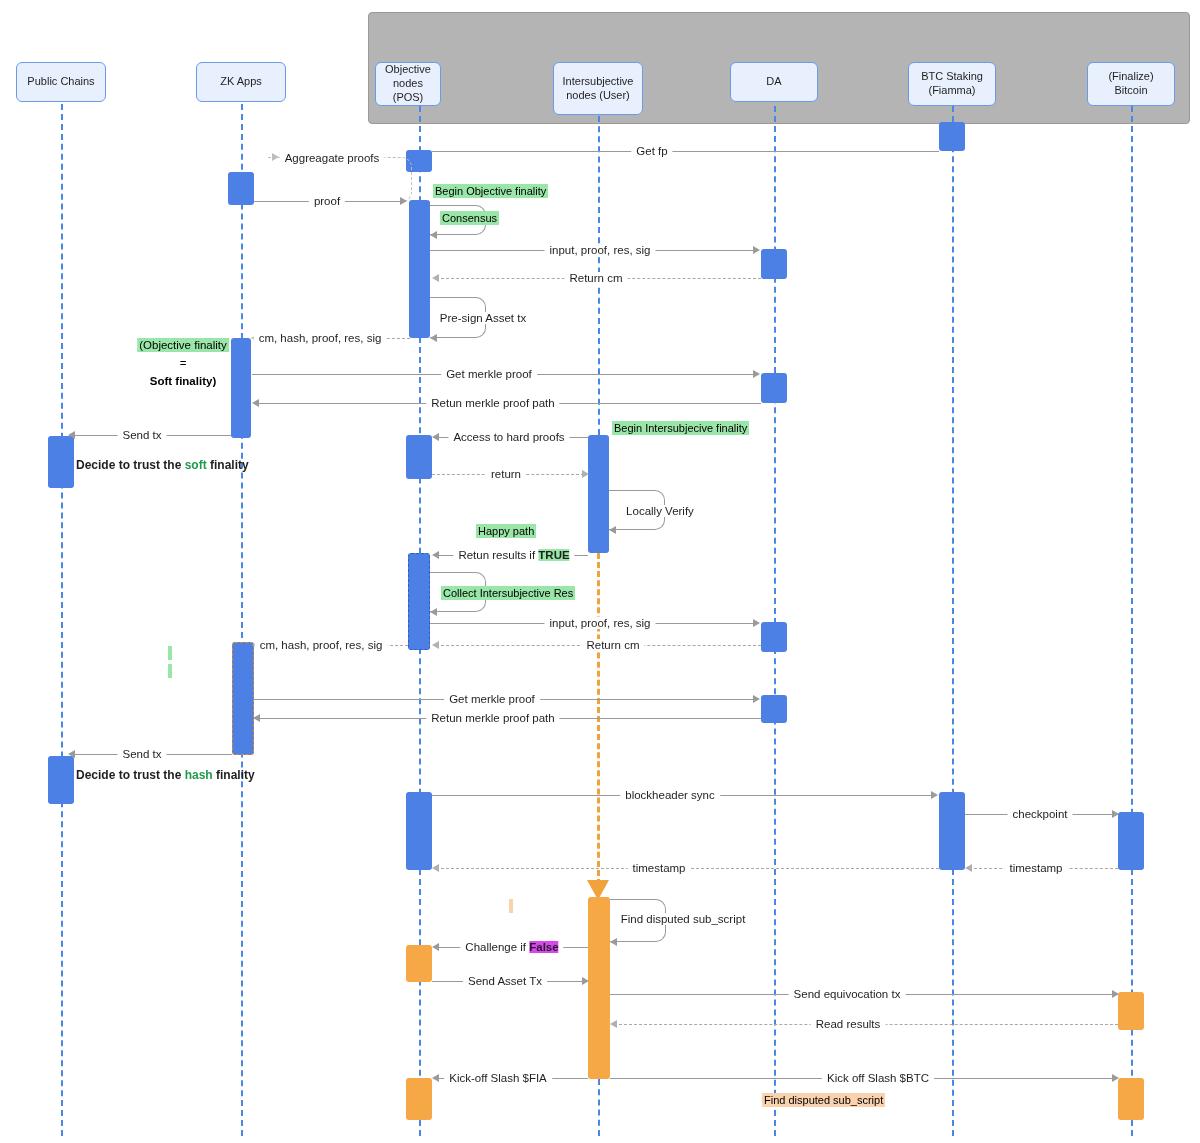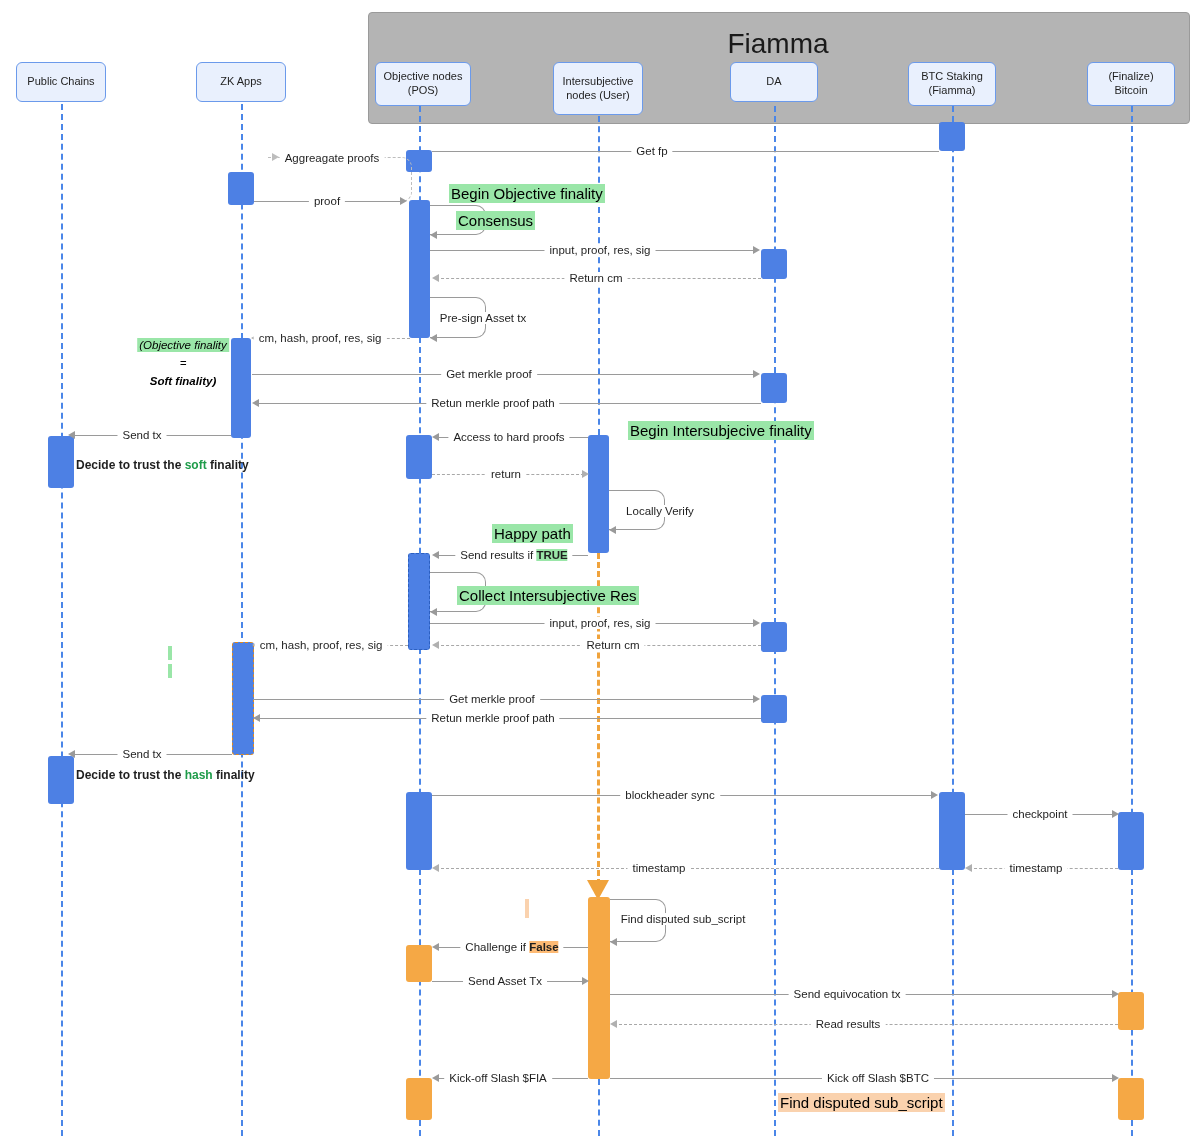--- a/index.html
+++ b/index.html
@@ -36,37 +36,36 @@
 
   .mlabel{position:absolute;font-size:11.5px;color:#1f1f1f;background:#fff;padding:0 5px;
           white-space:nowrap;transform:translate(-50%,-50%);}
 
   
   .selfloop{position:absolute;box-sizing:border-box;border:1.4px solid #9a9a9a;border-left:none;
             border-radius:0 10px 10px 0;}
   .selfloop.dash{border-style:dashed;border-left:none;}
 
   
-  .hl{position:absolute;font-size:15px;white-space:nowrap;margin-left:16px;}
+  .hl{position:absolute;font-size:11px;white-space:nowrap;}
   .hl .g{background:#9ae6a8;padding:1px 2px;}
   .hl .o{background:#fad2ae;padding:1px 2px;}
   .note{position:absolute;font-size:12px;white-space:nowrap;color:#1f1f1f;}
   .green-txt{color:#1e9c4a;font-weight:bold;}
   .stack{position:absolute;text-align:center;font-size:11.5px;line-height:1.55;white-space:nowrap;
          transform:translateX(-50%);}
   .stack .g{background:#9ae6a8;padding:1px 2px;}
   .orange-dash-arrow{position:absolute;}
 </style>
 </head>
 <body>
 
 <div id="stage">
 
   <div class="group-band" style="left:368px;top:12px;width:820px;height:110px;"></div>
-  <div class="group-title" style="left:368px;top:28px;width:820px;">Fiamma</div>
 
   <div class="lifeline" style="left:61px;top:104px;height:1032px;"></div>
   <div class="lifeline" style="left:241px;top:104px;height:1032px;"></div>
   <div class="lifeline" style="left:419px;top:106px;height:1030px;"></div>
   <div class="lifeline" style="left:598px;top:106px;height:450px;"></div>
   <div class="lifeline orange" style="left:597px;top:553px;height:332px;"></div>
   <div class="lifeline" style="left:598px;top:1079px;height:57px;"></div>
   <div class="lifeline" style="left:774px;top:106px;height:1030px;"></div>
   <div class="lifeline" style="left:952px;top:106px;height:1030px;"></div>
   <div class="lifeline" style="left:1131px;top:106px;height:1030px;"></div>
@@ -74,21 +73,21 @@
   <svg class="orange-dash-arrow" style="left:585px;top:878px;" width="26" height="24" viewBox="0 0 26 24">
     <polygon points="2,2 24,2 13,22" fill="#f0a33c"></polygon>
   </svg>
 
   <div class="actor" style="left:16px;top:62px;width:90px;height:40px;">
     <span>Public Chains</span>
   </div>
   <div class="actor" style="left:196px;top:62px;width:90px;height:40px;">
     <span>ZK Apps</span>
   </div>
-  <div class="actor" style="left:375px;top:62px;width:96px;height:44px;flex-direction:column;">
+  <div class="actor" style="left:375px;top:62px;width:66px;height:44px;flex-direction:column;">
     <span>Objective nodes</span>
     <span>(POS)</span>
   </div>
   <div class="actor" style="left:553px;top:62px;width:90px;height:53px;flex-direction:column;">
     <span>Intersubjective</span>
     <span>nodes (User)</span>
   </div>
   <div class="actor" style="left:730px;top:62px;width:88px;height:40px;">
     <span>DA</span>
   </div>
@@ -189,21 +188,21 @@
     <span class="g">Begin Intersubjecive finality</span>
   </div>
 
   <div class="hl" style="left:476px;top:525px;">
     <span class="g">Happy path</span>
   </div>
 
   <div class="msg" style="left:436px;top:555px;width:152px;"></div>
   <div class="arrowL" style="left:432px;top:551px;"></div>
   <div class="mlabel" style="left:514px;top:555px;">
-    <span>Send results if </span><span class="g" style="background:#9ae6a8;font-weight:bold;">TRUE</span>
+    <span>Retun results if </span><span class="g" style="background:#9ae6a8;font-weight:bold;">TRUE</span>
   </div>
 
   <div class="selfloop" style="left:430px;top:572px;width:56px;height:40px;"></div>
   <div class="arrowL" style="left:430px;top:608px;"></div>
   <div class="hl" style="left:441px;top:587px;">
     <span class="g">Collect Intersubjective Res</span>
   </div>
 
   <div class="msg" style="left:430px;top:623px;width:325px;"></div>
   <div class="arrowR" style="left:753px;top:619px;"></div>
@@ -249,21 +248,21 @@
     <span class="o"></span>
   </div>
 
   <div class="selfloop" style="left:610px;top:899px;width:56px;height:43px;"></div>
   <div class="arrowL" style="left:610px;top:938px;"></div>
   <div class="mlabel" style="left:683px;top:919px;">Find disputed sub_script</div>
 
   <div class="msg" style="left:436px;top:947px;width:152px;"></div>
   <div class="arrowL" style="left:432px;top:943px;"></div>
   <div class="mlabel" style="left:512px;top:947px;">
-    <span>Challenge if </span><span class="o" style="background:#fdba74;font-weight:bold;">False</span>
+    <span>Challenge if </span><span class="o" style="background:#d946ef;font-weight:bold;">False</span>
   </div>
 
   <div class="msg" style="left:432px;top:981px;width:152px;"></div>
   <div class="arrowR" style="left:582px;top:977px;"></div>
   <div class="mlabel" style="left:505px;top:981px;">Send Asset Tx</div>
 
   <div class="msg" style="left:610px;top:994px;width:504px;"></div>
   <div class="arrowR" style="left:1112px;top:990px;"></div>
   <div class="mlabel" style="left:847px;top:994px;">Send equivocation tx</div>
 
@@ -272,21 +271,21 @@
   <div class="mlabel" style="left:848px;top:1024px;">Read results</div>
 
   <div class="msg" style="left:436px;top:1078px;width:152px;"></div>
   <div class="arrowL" style="left:432px;top:1074px;"></div>
   <div class="mlabel" style="left:498px;top:1078px;">Kick-off Slash $FIA</div>
 
   <div class="msg" style="left:610px;top:1078px;width:504px;"></div>
   <div class="arrowR" style="left:1112px;top:1074px;"></div>
   <div class="mlabel" style="left:878px;top:1078px;">Kick off Slash $BTC</div>
 
-  <div class="stack" style="left:183px;top:337px;font-style:italic;">
+  <div class="stack" style="left:183px;top:337px;">
     <div><span class="g">(Objective finality</span></div>
     <div><span>=</span></div>
     <div><b>Soft finality)</b></div>
   </div>
 
   <div class="note" style="left:76px;top:458px;font-weight:bold;">
     <span>Decide to trust the </span><span class="green-txt">soft</span><span> finality</span>
   </div>
 
   <div class="stack" style="left:170px;top:645px;">

